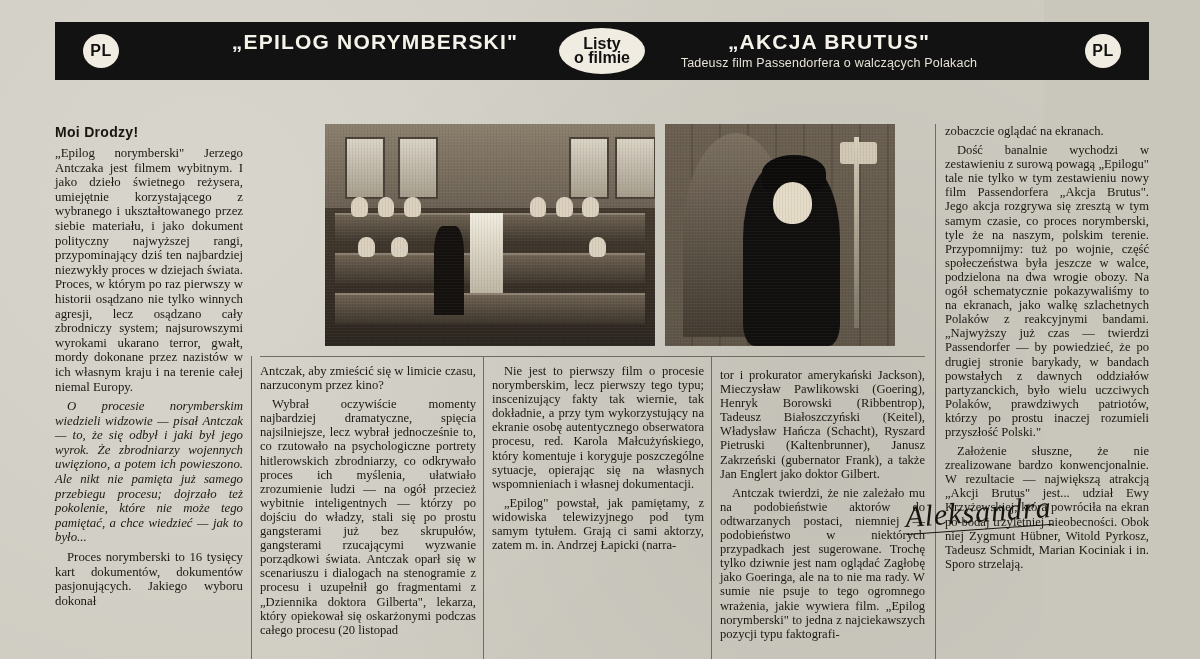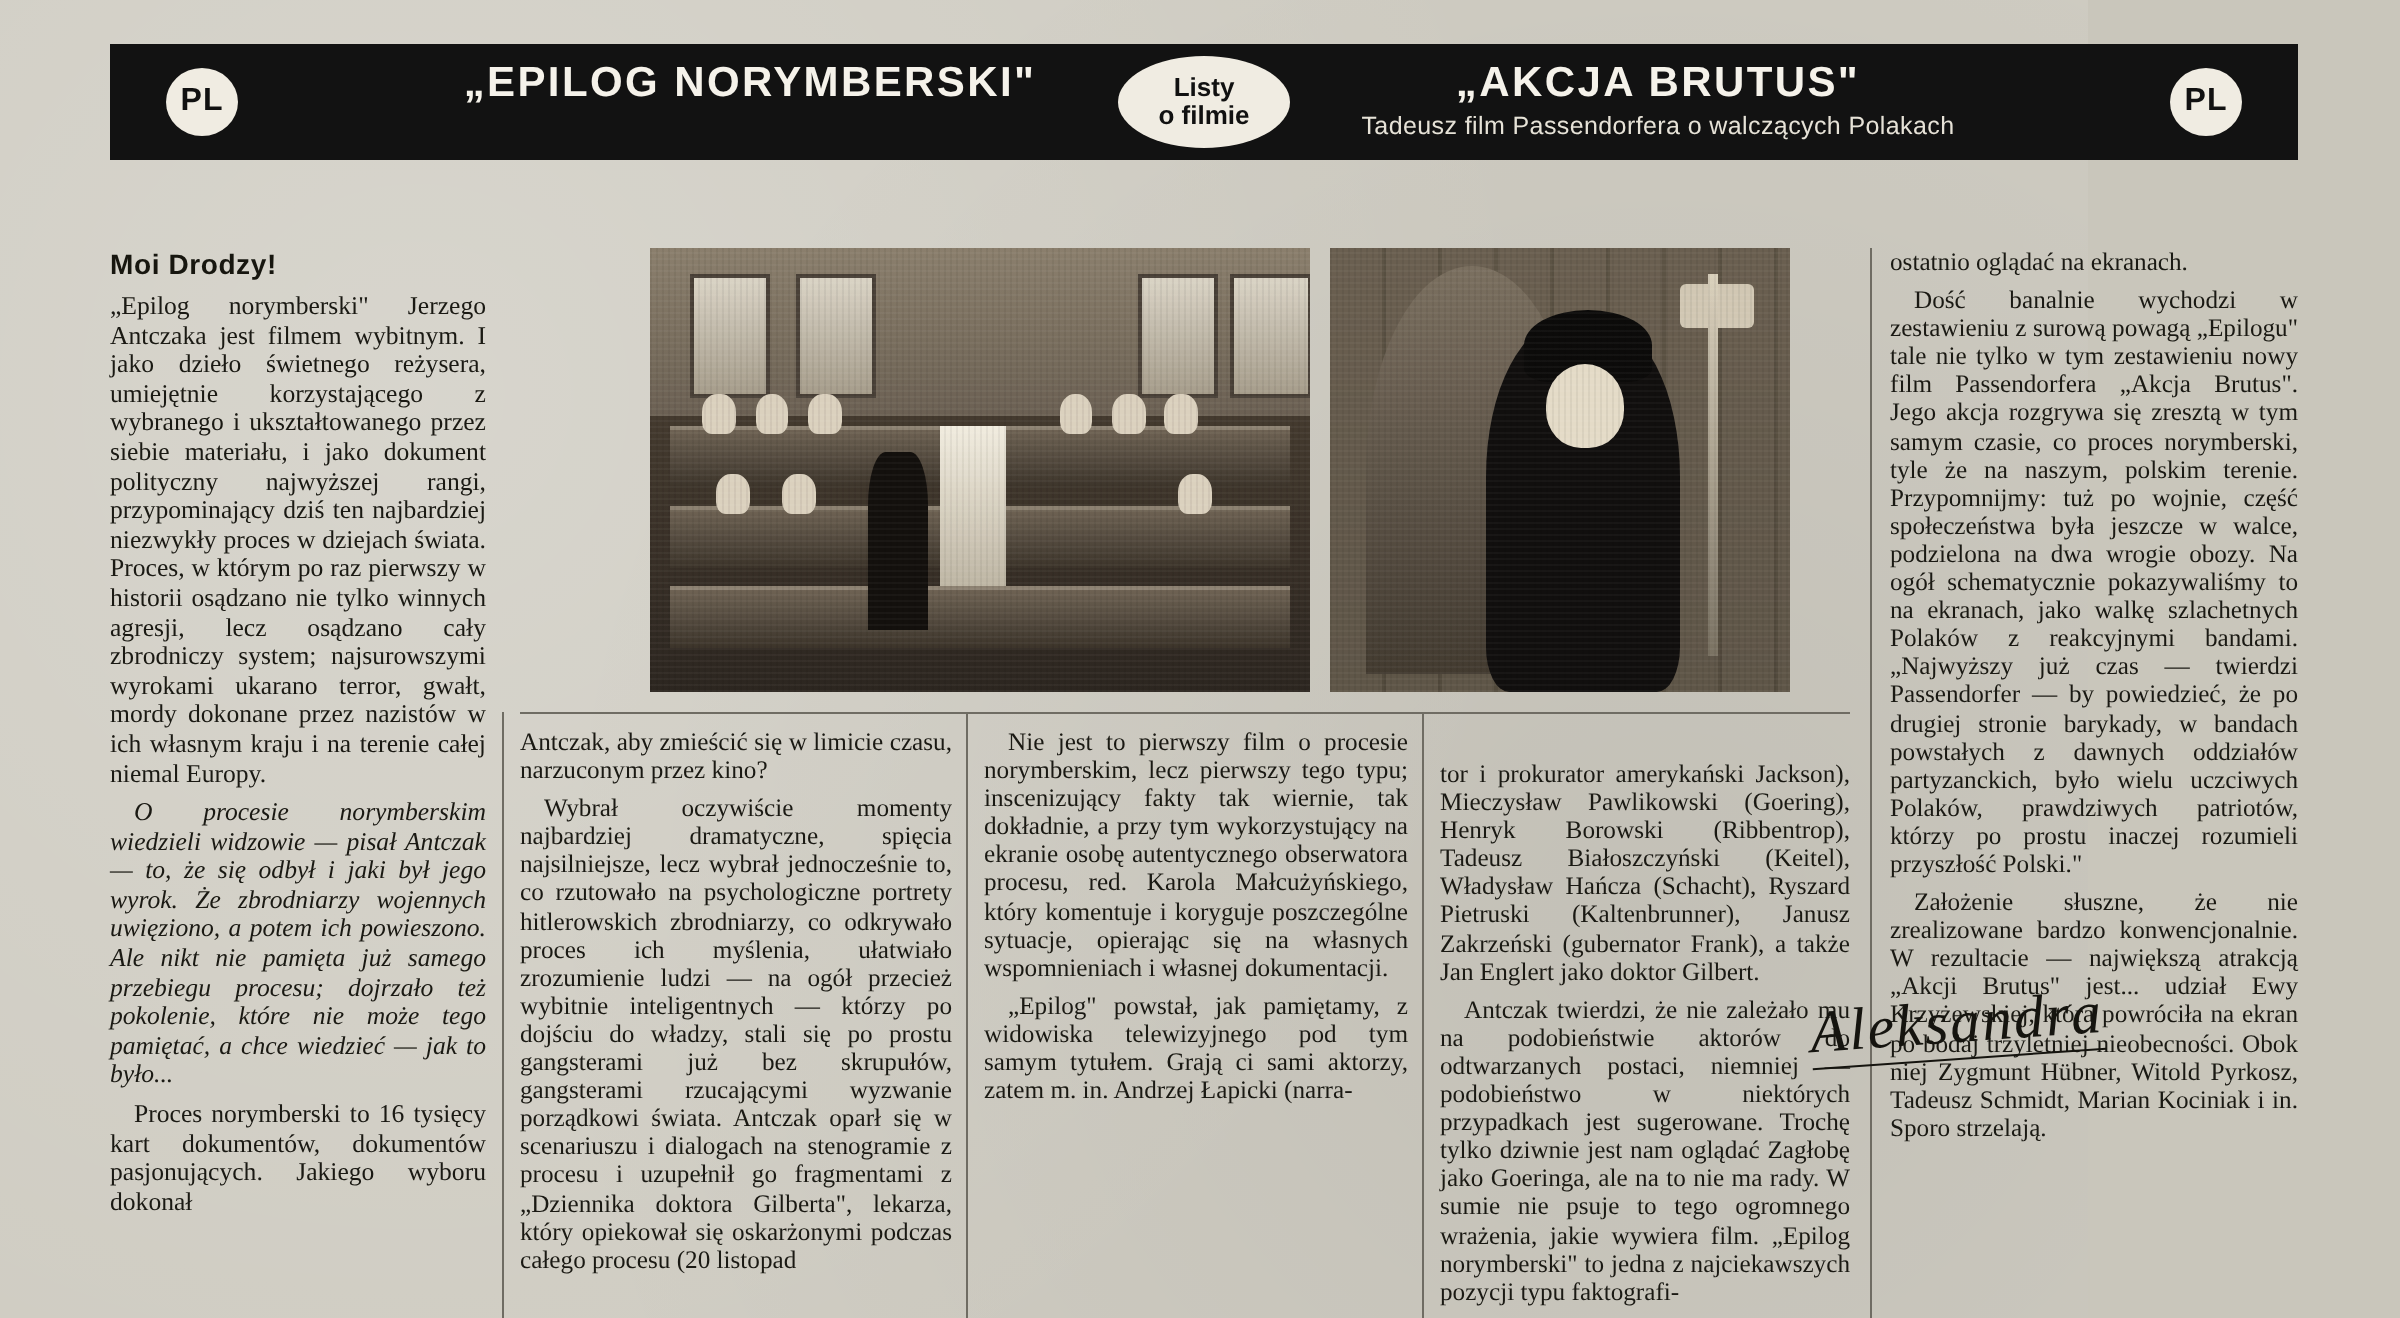--- a/index.html
+++ b/index.html
@@ -41,21 +41,21 @@
   .hdr-sub{
     font-family:"Liberation Sans", sans-serif;
     font-size:12.5px;line-height:17px;color:#e6e2d7;letter-spacing:.2px;
   }
   .hdr-badge{
     position:absolute;left:50%;top:6px;transform:translateX(-50%);
     width:86px;height:46px;border-radius:50%;
     background:#f0ece2;color:#111;
     display:flex;flex-direction:column;align-items:center;justify-content:center;
     font-family:"Liberation Sans", sans-serif;font-weight:bold;
-    font-size:13px;line-height:14px;
+    font-size:16px;line-height:14px;
   }
 
   
   .content{position:absolute;left:55px;top:88px;width:1094px;height:550px;margin-top:36px;}
 
   .col{position:absolute;top:0;}
   .rule{position:absolute;width:1px;background:#6f6c63;}
 
   .lead{
     font-family:"Liberation Sans", sans-serif;
@@ -122,21 +122,21 @@
       background:#e2d9c6;border-radius:50% 50% 45% 45%;}
   .pb-hat{position:absolute;left:42%;top:14%;width:28%;height:16%;
       background:#0e0d0c;border-radius:50% 50% 20% 20%;}
   .pb-staff{position:absolute;left:82%;top:6%;width:5px;height:86%;
       background:linear-gradient(180deg,#d8cfbb,#7a7263);}
   .pb-cross{position:absolute;left:76%;top:8%;width:16%;height:10%;
       background:#cfc6b2;border-radius:3px;}
 
   .col-a{left:205px;width:216px;top:240px;}
   .col-b{left:437px;width:212px;top:240px;}
-  .col-c{left:665px;width:205px;top:256px;}
+  .col-c{left:665px;width:205px;top:244px;}
   .col-r{left:890px;width:204px;top:0;}
 
   .sig{
     position:absolute;left:905px;top:495px;
     font-family:"Liberation Serif", serif;
     font-style:italic;font-size:30px;color:#15140f;
     transform:rotate(-4deg);letter-spacing:1px;
   }
   .sig .u{border-bottom:1px solid #15140f;padding-bottom:1px;}
 
@@ -231,21 +231,21 @@
       <p class="t">Nie jest to pierwszy film o procesie norymberskim, lecz pierwszy tego typu; inscenizujący fakty tak wiernie, tak dokładnie, a przy tym wykorzystujący na ekranie osobę autentycznego obserwatora procesu, red. Karola Małcużyńskiego, który komentuje i koryguje poszczególne sytuacje, opierając się na własnych wspomnieniach i własnej dokumentacji.</p>
       <p class="t">„Epilog" powstał, jak pamiętamy, z widowiska telewizyjnego pod tym samym tytułem. Grają ci sami aktorzy, zatem m. in. Andrzej Łapicki (narra-</p>
     </div>
 
     <div class="col col-c">
       <p class="t noind">tor i prokurator amerykański Jackson), Mieczysław Pawlikowski (Goering), Henryk Borowski (Ribbentrop), Tadeusz Białoszczyński (Keitel), Władysław Hańcza (Schacht), Ryszard Pietruski (Kaltenbrunner), Janusz Zakrzeński (gubernator Frank), a także Jan Englert jako doktor Gilbert.</p>
       <p class="t">Antczak twierdzi, że nie zależało mu na podobieństwie aktorów do odtwarzanych postaci, niemniej — podobieństwo w niektórych przypadkach jest sugerowane. Trochę tylko dziwnie jest nam oglądać Zagłobę jako Goeringa, ale na to nie ma rady. W sumie nie psuje to tego ogromnego wrażenia, jakie wywiera film. „Epilog norymberski" to jedna z najciekawszych pozycji typu faktografi-</p>
     </div>
 
     <div class="col col-r">
-      <p class="t noind">ostatnio oglądać na ekranach.</p>
+      <p class="t noind">zobaczcie oglądać na ekranach.</p>
       <p class="t">Dość banalnie wychodzi w zestawieniu z surową powagą „Epilogu" tale nie tylko w tym zestawieniu nowy film Passendorfera „Akcja Brutus". Jego akcja rozgrywa się zresztą w tym samym czasie, co proces norymberski, tyle że na naszym, polskim terenie. Przypomnijmy: tuż po wojnie, część społeczeństwa była jeszcze w walce, podzielona na dwa wrogie obozy. Na ogół schematycznie pokazywaliśmy to na ekranach, jako walkę szlachetnych Polaków z reakcyjnymi bandami. „Najwyższy już czas — twierdzi Passendorfer — by powiedzieć, że po drugiej stronie barykady, w bandach powstałych z dawnych oddziałów partyzanckich, było wielu uczciwych Polaków, prawdziwych patriotów, którzy po prostu inaczej rozumieli przyszłość Polski."</p>
       <p class="t">Założenie słuszne, że nie zrealizowane bardzo konwencjonalnie. W rezultacie — największą atrakcją „Akcji Brutus" jest... udział Ewy Krzyżewskiej, która powróciła na ekran po bodaj trzyletniej nieobecności. Obok niej Zygmunt Hübner, Witold Pyrkosz, Tadeusz Schmidt, Marian Kociniak i in. Sporo strzelają.</p>
     </div>
 
   </div>
 
   <div class="sig">
     <span class="u">Aleksandra</span>
   </div>
 

